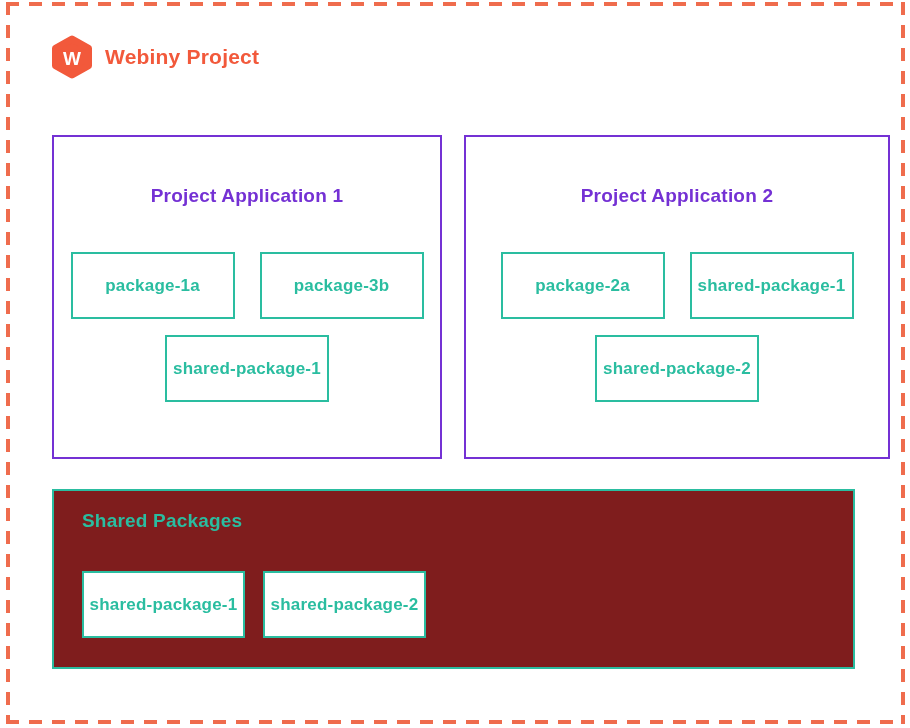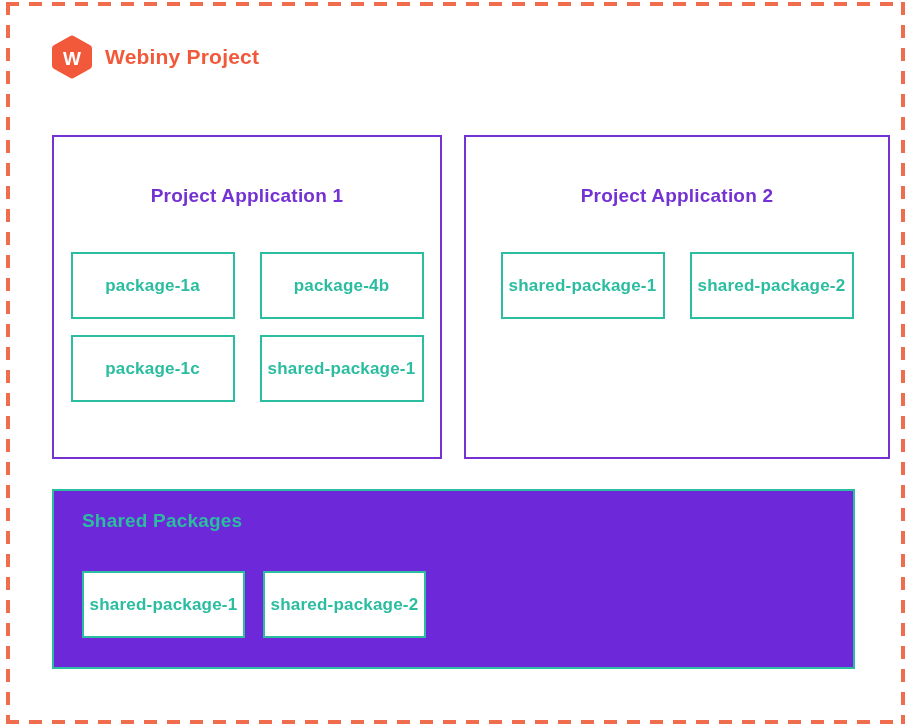--- a/index.html
+++ b/index.html
@@ -47,21 +47,21 @@
     column-gap:25px;row-gap:16px;margin-top:44px;
   }
   .pkg{
     width:164px;height:67px;border:2px solid var(--teal);background:#fff;
     display:flex;align-items:center;justify-content:center;
     color:var(--teal);font-weight:700;font-size:17px;letter-spacing:.2px;
     white-space:nowrap;
   }
   .shared-card{
     position:absolute;left:52px;top:489px;width:803px;height:180px;
-    border:2px solid var(--teal);background:#6d28d9;
+    border:2px solid var(--teal);background:#7f1d1d;
   }
   .shared-card h2{
     margin:17px 0 0 28px;color:var(--teal);
     font-size:19px;line-height:26px;font-weight:700;letter-spacing:.2px;
   }
   .shared-grid{display:flex;column-gap:18px;margin:37px 0 0 28px;}
   .shared-grid .pkg{width:163px;}
 </style>
 </head>
 <body>
@@ -74,29 +74,29 @@
     <polygon points="21,4 37.5,13.3 37.5,30.7 21,40 4.5,30.7 4.5,13.3" fill="#f2593b" stroke="#f2593b" stroke-width="7" stroke-linejoin="round"></polygon>
     <text x="21" y="29.5" text-anchor="middle" fill="#ffffff" font-family="Liberation Sans, DejaVu Sans, sans-serif" font-size="19" font-weight="bold">W</text>
   </svg>
 
   <div class="app-title">Webiny Project</div>
 
   <section class="app-card app-1">
     <h2>Project Application 1</h2>
     <div class="pkg-grid">
       <div class="pkg">package-1a</div>
-      <div class="pkg">package-4b</div>
-      <div class="pkg">package-1c</div>
+      <div class="pkg">package-3b</div>
       <div class="pkg">shared-package-1</div>
     </div>
   </section>
 
   <section class="app-card app-2">
     <h2>Project Application 2</h2>
     <div class="pkg-grid">
+      <div class="pkg">package-2a</div>
       <div class="pkg">shared-package-1</div>
       <div class="pkg">shared-package-2</div>
     </div>
   </section>
 
   <section class="shared-card">
     <h2>Shared Packages</h2>
     <div class="shared-grid">
       <div class="pkg">shared-package-1</div>
       <div class="pkg">shared-package-2</div>

